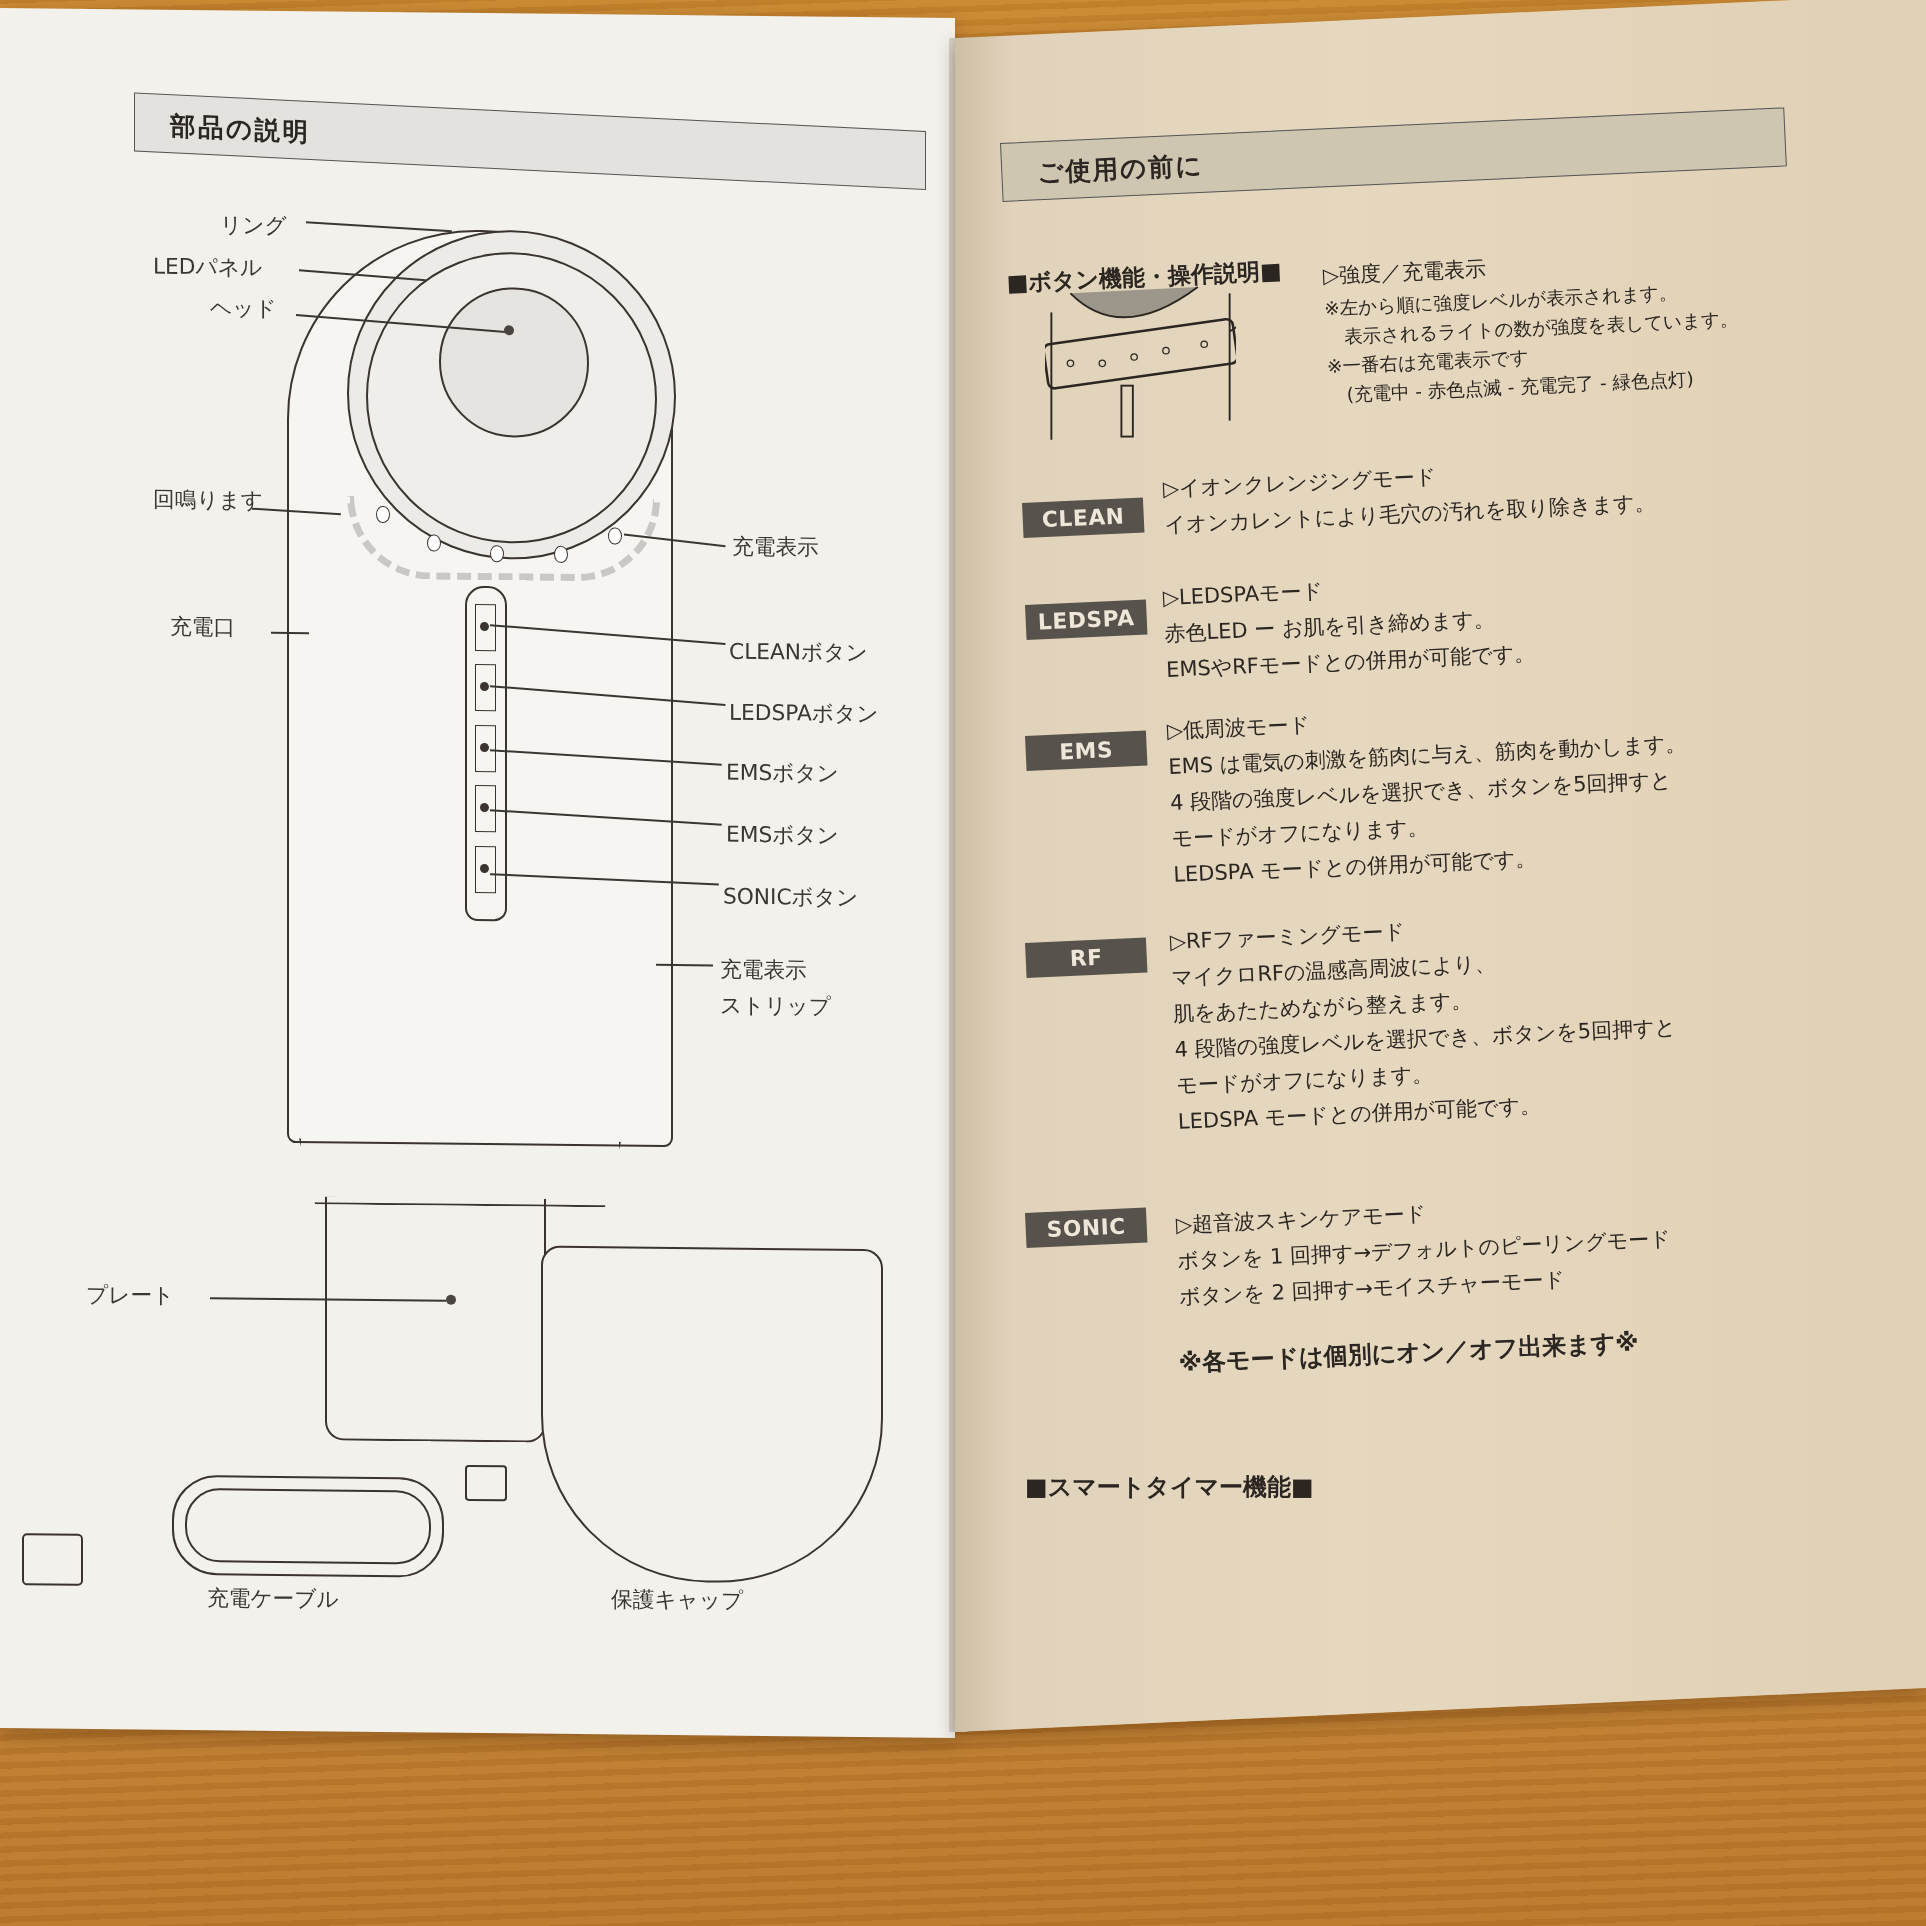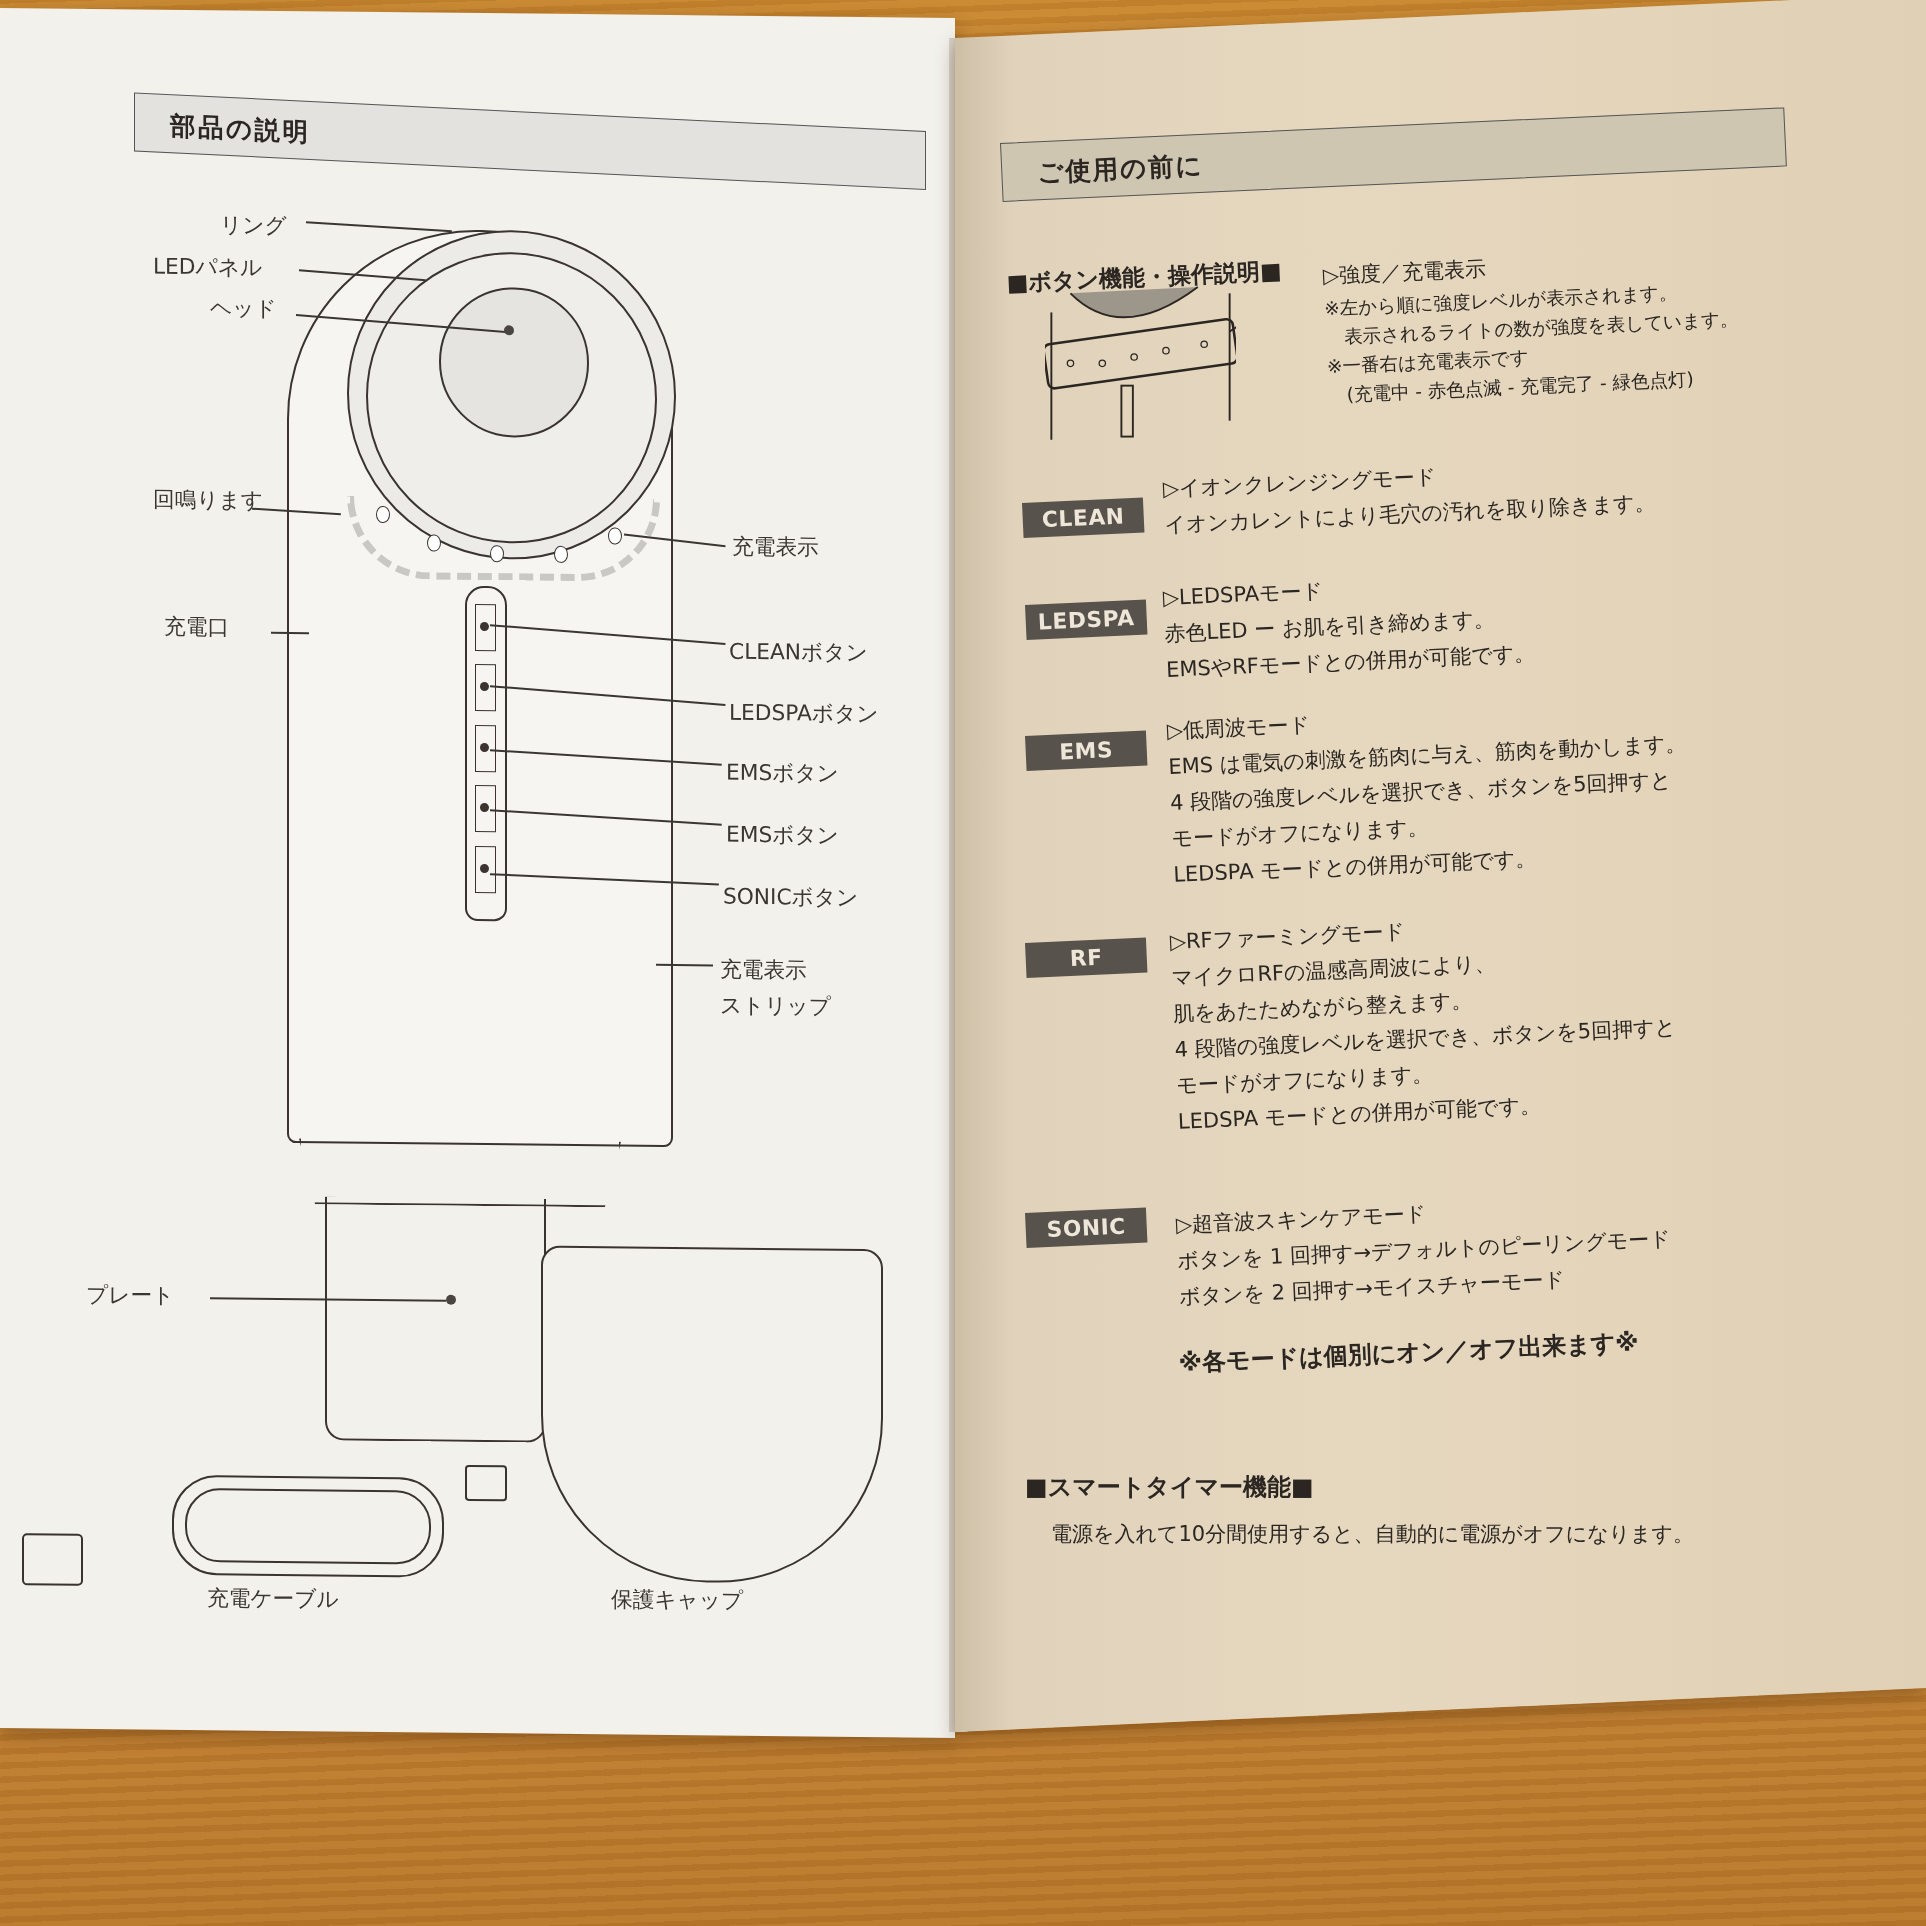--- a/index.html
+++ b/index.html
@@ -102,21 +102,21 @@
   <div class="lead" style="left:299px;top:258px;width:127px;transform:rotate(4deg)"></div>
   <div class="lbl" style="left:210px;top:283px">ヘッド</div>
   <div class="lead" style="left:296px;top:303px;width:213px;transform:rotate(4deg)"></div>
   <div class="dot" style="left:504px;top:312px"></div>
 
   <div class="lbl" style="left:153px;top:475px">回鳴ります</div>
   <div class="lead" style="left:252px;top:497px;width:89px;transform:rotate(3deg)"></div>
   <div class="lbl" style="left:732px;top:516px">充電表示</div>
   <div class="lead" style="left:624px;top:519px;width:102px;transform:rotate(6deg)"></div>
 
-  <div class="lbl" style="left:164px;top:602px">充電口</div>
+  <div class="lbl" style="left:170px;top:602px">充電口</div>
   <div class="lead" style="left:271px;top:621px;width:38px"></div>
 
   <div class="lbl" style="left:729px;top:621px">CLEANボタン</div>
   <div class="lead" style="left:490px;top:611px;width:236px;transform:rotate(4deg)"></div>
   <div class="lbl" style="left:729px;top:682px">LEDSPAボタン</div>
   <div class="lead" style="left:490px;top:672px;width:236px;transform:rotate(4deg)"></div>
   <div class="lbl" style="left:726px;top:742px">EMSボタン</div>
   <div class="lead" style="left:490px;top:736px;width:232px;transform:rotate(3deg)"></div>
   <div class="lbl" style="left:726px;top:804px">EMSボタン</div>
   <div class="lead" style="left:490px;top:796px;width:232px;transform:rotate(3deg)"></div>
@@ -217,15 +217,14 @@
 <div class="rp" style="left:1175px;top:1207px">
   <div class="body-t">▷超音波スキンケアモード</div>
   <div class="body-t">ボタンを 1 回押す→デフォルトのピーリングモード</div>
   <div class="body-t">ボタンを 2 回押す→モイスチャーモード</div>
 </div>
 
 <div class="rp h-bold" style="left:1178px;top:1347px;font-size:24px">※各モードは個別にオン／オフ出来ます※</div>
 
 <div class="rp h-bold" style="left:1025px;top:1471px;font-size:24px;transform:rotate(0deg)">■スマートタイマー機能■</div>
 <div class="rp" style="left:1051px;top:1516px;transform:rotate(0deg)">
-  <div class="body-t">電源を入れて10分間使用すると、自動的に電源がオフになります。</div>
 </div>
 
 
 </body></html>

